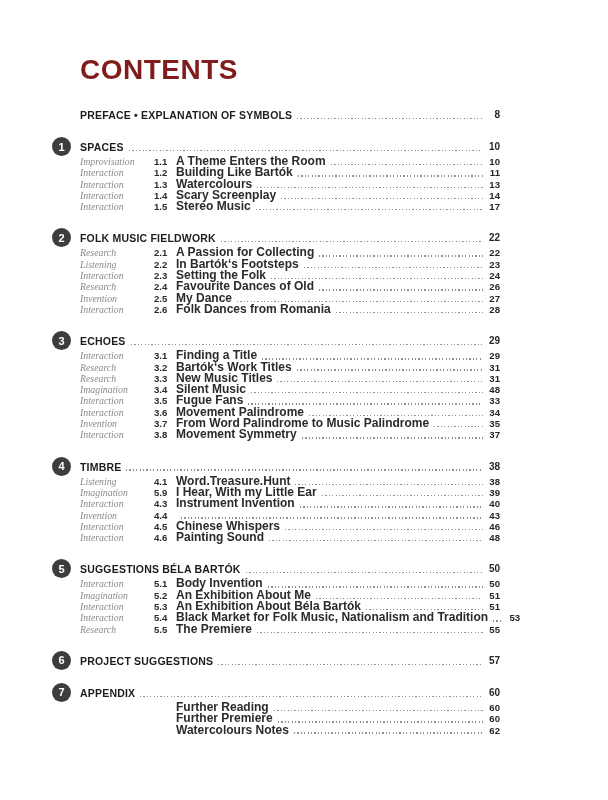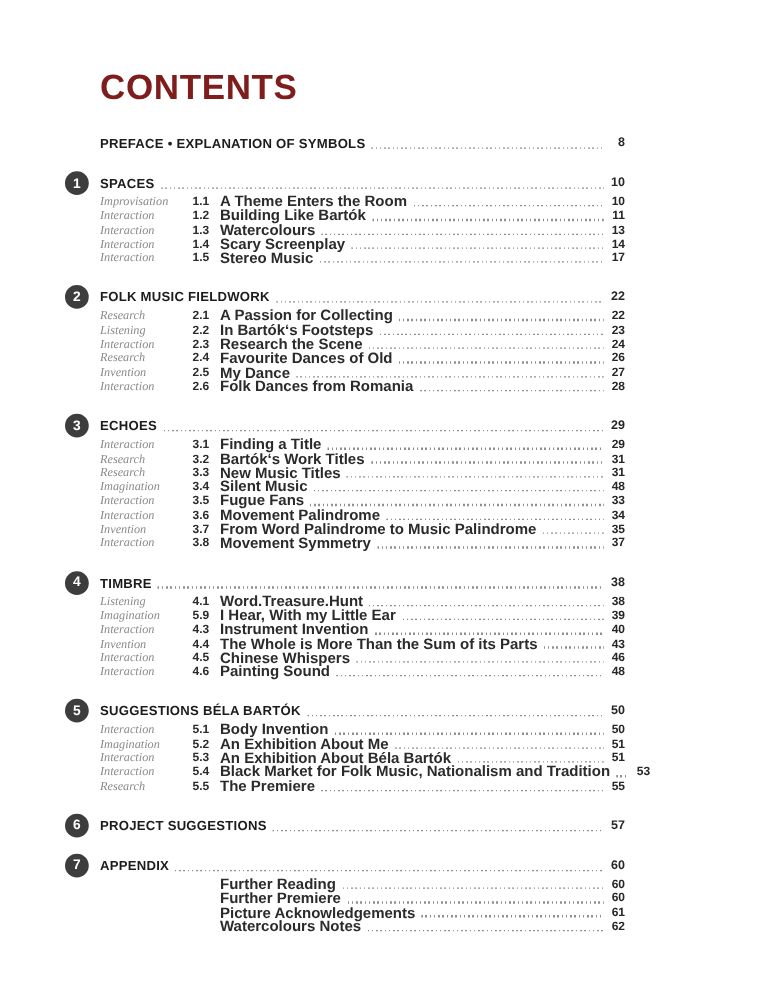--- a/index.html
+++ b/index.html
@@ -200,21 +200,21 @@
     <span class="category">Listening</span>
     <span class="item-num">2.2</span>
     <span class="item-title">In Bartók‘s Footsteps</span>
     <span class="leader"></span>
     <span class="page-num">23</span>
   </div>
 
   <div class="item">
     <span class="category">Interaction</span>
     <span class="item-num">2.3</span>
-    <span class="item-title">Research the Scene</span>
+    <span class="item-title">Setting the Folk</span>
     <span class="leader"></span>
     <span class="page-num">24</span>
   </div>
 
   <div class="item">
     <span class="category">Research</span>
     <span class="item-num">2.4</span>
     <span class="item-title">Favourite Dances of Old</span>
     <span class="leader"></span>
     <span class="page-num">26</span>
@@ -344,21 +344,20 @@
     <span class="category">Interaction</span>
     <span class="item-num">4.3</span>
     <span class="item-title">Instrument Invention</span>
     <span class="leader"></span>
     <span class="page-num">40</span>
   </div>
 
   <div class="item">
     <span class="category">Invention</span>
     <span class="item-num">4.4</span>
-    <span class="item-title">The Whole is More Than the Sum of its Parts</span>
     <span class="leader"></span>
     <span class="page-num">43</span>
   </div>
 
   <div class="item">
     <span class="category">Interaction</span>
     <span class="item-num">4.5</span>
     <span class="item-title">Chinese Whispers</span>
     <span class="leader"></span>
     <span class="page-num">46</span>
@@ -457,27 +456,20 @@
   </div>
 
   <div class="item">
     <span class="category"></span>
     <span class="item-num"></span>
     <span class="item-title">Further Premiere</span>
     <span class="leader"></span>
     <span class="page-num">60</span>
   </div>
 
-  <div class="item">
-    <span class="category"></span>
-    <span class="item-num"></span>
-    <span class="item-title">Picture Acknowledgements</span>
-    <span class="leader"></span>
-    <span class="page-num">61</span>
-  </div>
 
   <div class="item">
     <span class="category"></span>
     <span class="item-num"></span>
     <span class="item-title">Watercolours Notes</span>
     <span class="leader"></span>
     <span class="page-num">62</span>
   </div>
 
 </div>

